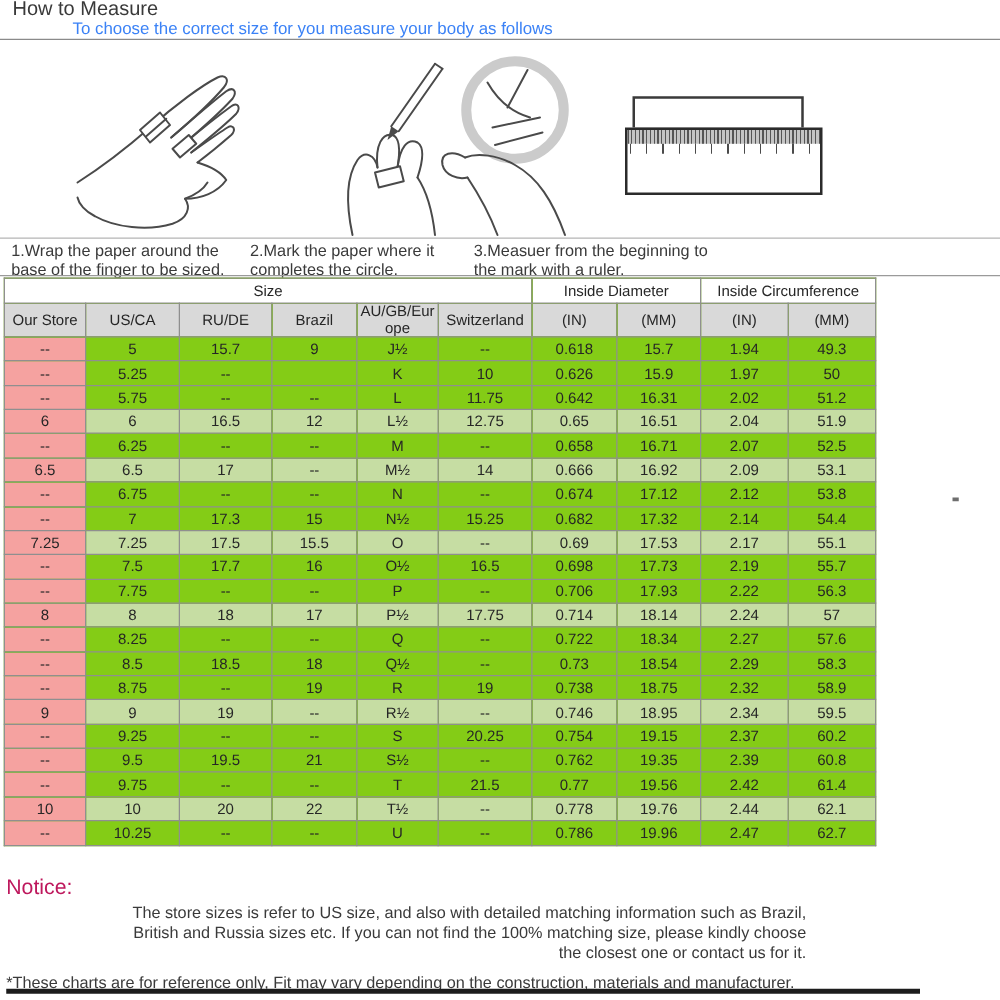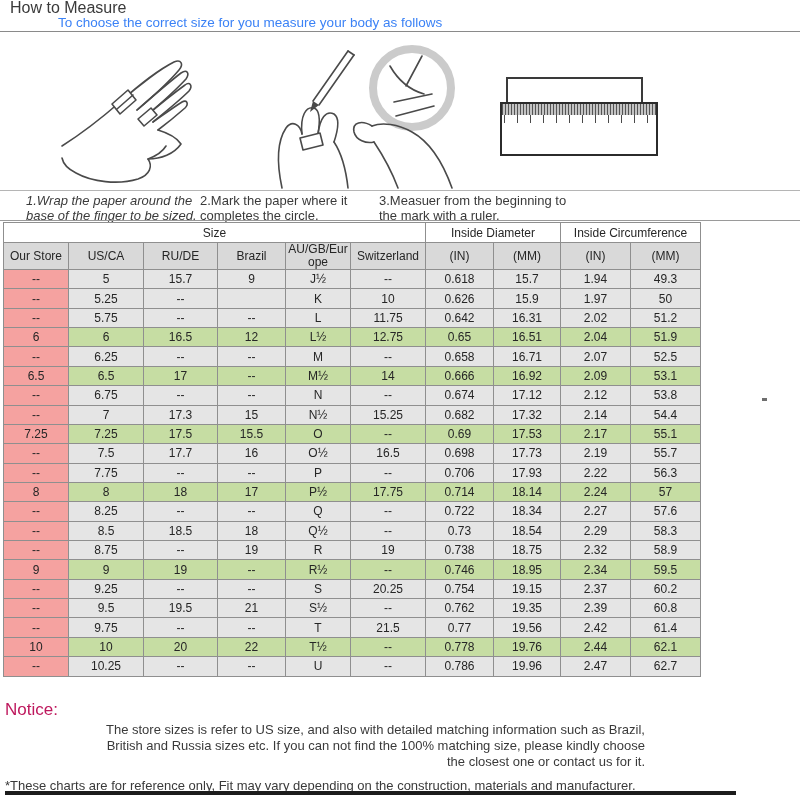--- a/index.html
+++ b/index.html
@@ -30,25 +30,25 @@
   svg.sketch circle.ring{fill:none;stroke:#cbcbcb;stroke-width:8;}
   .ruler-wrap{left:500px;top:76px;width:162px;height:84px;}
   .ruler-paper{position:absolute;left:6px;top:1px;width:137px;height:27px;border:2px solid #3a3a3a;background:#fff;}
   .ruler-body{position:absolute;left:0;top:26px;width:158px;height:54px;border:2px solid #2b2b2b;background:#fff;}
   .ruler-ticks-dense{position:absolute;left:0;top:0;width:100%;height:11px;background-color:#c4c4c4;
     background-image:repeating-linear-gradient(90deg,#555 0px,#555 1px,rgba(0,0,0,0) 1px,rgba(0,0,0,0) 3px);}
   .ruler-ticks-long{position:absolute;left:2px;top:11px;width:152px;height:8px;
     background-image:repeating-linear-gradient(90deg,#4a4a4a 0px,#4a4a4a 1px,rgba(0,0,0,0) 1px,rgba(0,0,0,0) 13px);}
   
   .caption{top:193px;font-size:13px;line-height:15px;white-space:pre-line;color:#3a3a3a;}
-  .cap-1{left:26px;width:210px;font-style:italic;}
+  .cap-1{left:9px;width:210px;}
   .cap-2{left:200px;width:170px;}
   .cap-3{left:379px;width:220px;}
   
-  .size-table{left:3px;top:222px;border-collapse:collapse;table-layout:fixed;background:#e5e5e5;
+  .size-table{left:3px;top:222px;border-collapse:collapse;table-layout:fixed;background:#84cc16;
     font-size:12px;color:#262626;border:1px solid #5e5e5e;}
   .size-table th,.size-table td{border:1px solid var(--cellborder);text-align:center;vertical-align:middle;
     font-weight:normal;padding:0;overflow:hidden;}
   .size-table thead tr.grp th{height:20px;background:#fff;}
   .size-table thead tr.cols th{height:26px;background:var(--hgray);line-height:13px;word-break:break-all;}
   .size-table th.store,.size-table td.store{background:var(--pink);}
   .size-table tbody tr{height:19.36px;}
   .size-table tbody tr.hl td{background:var(--green);}
   .size-table tbody tr.hl td.store{background:var(--pink);}
   .c0{width:65px}.c1{width:75px}.c2{width:74px}.c3{width:68px}.c4{width:65px}

